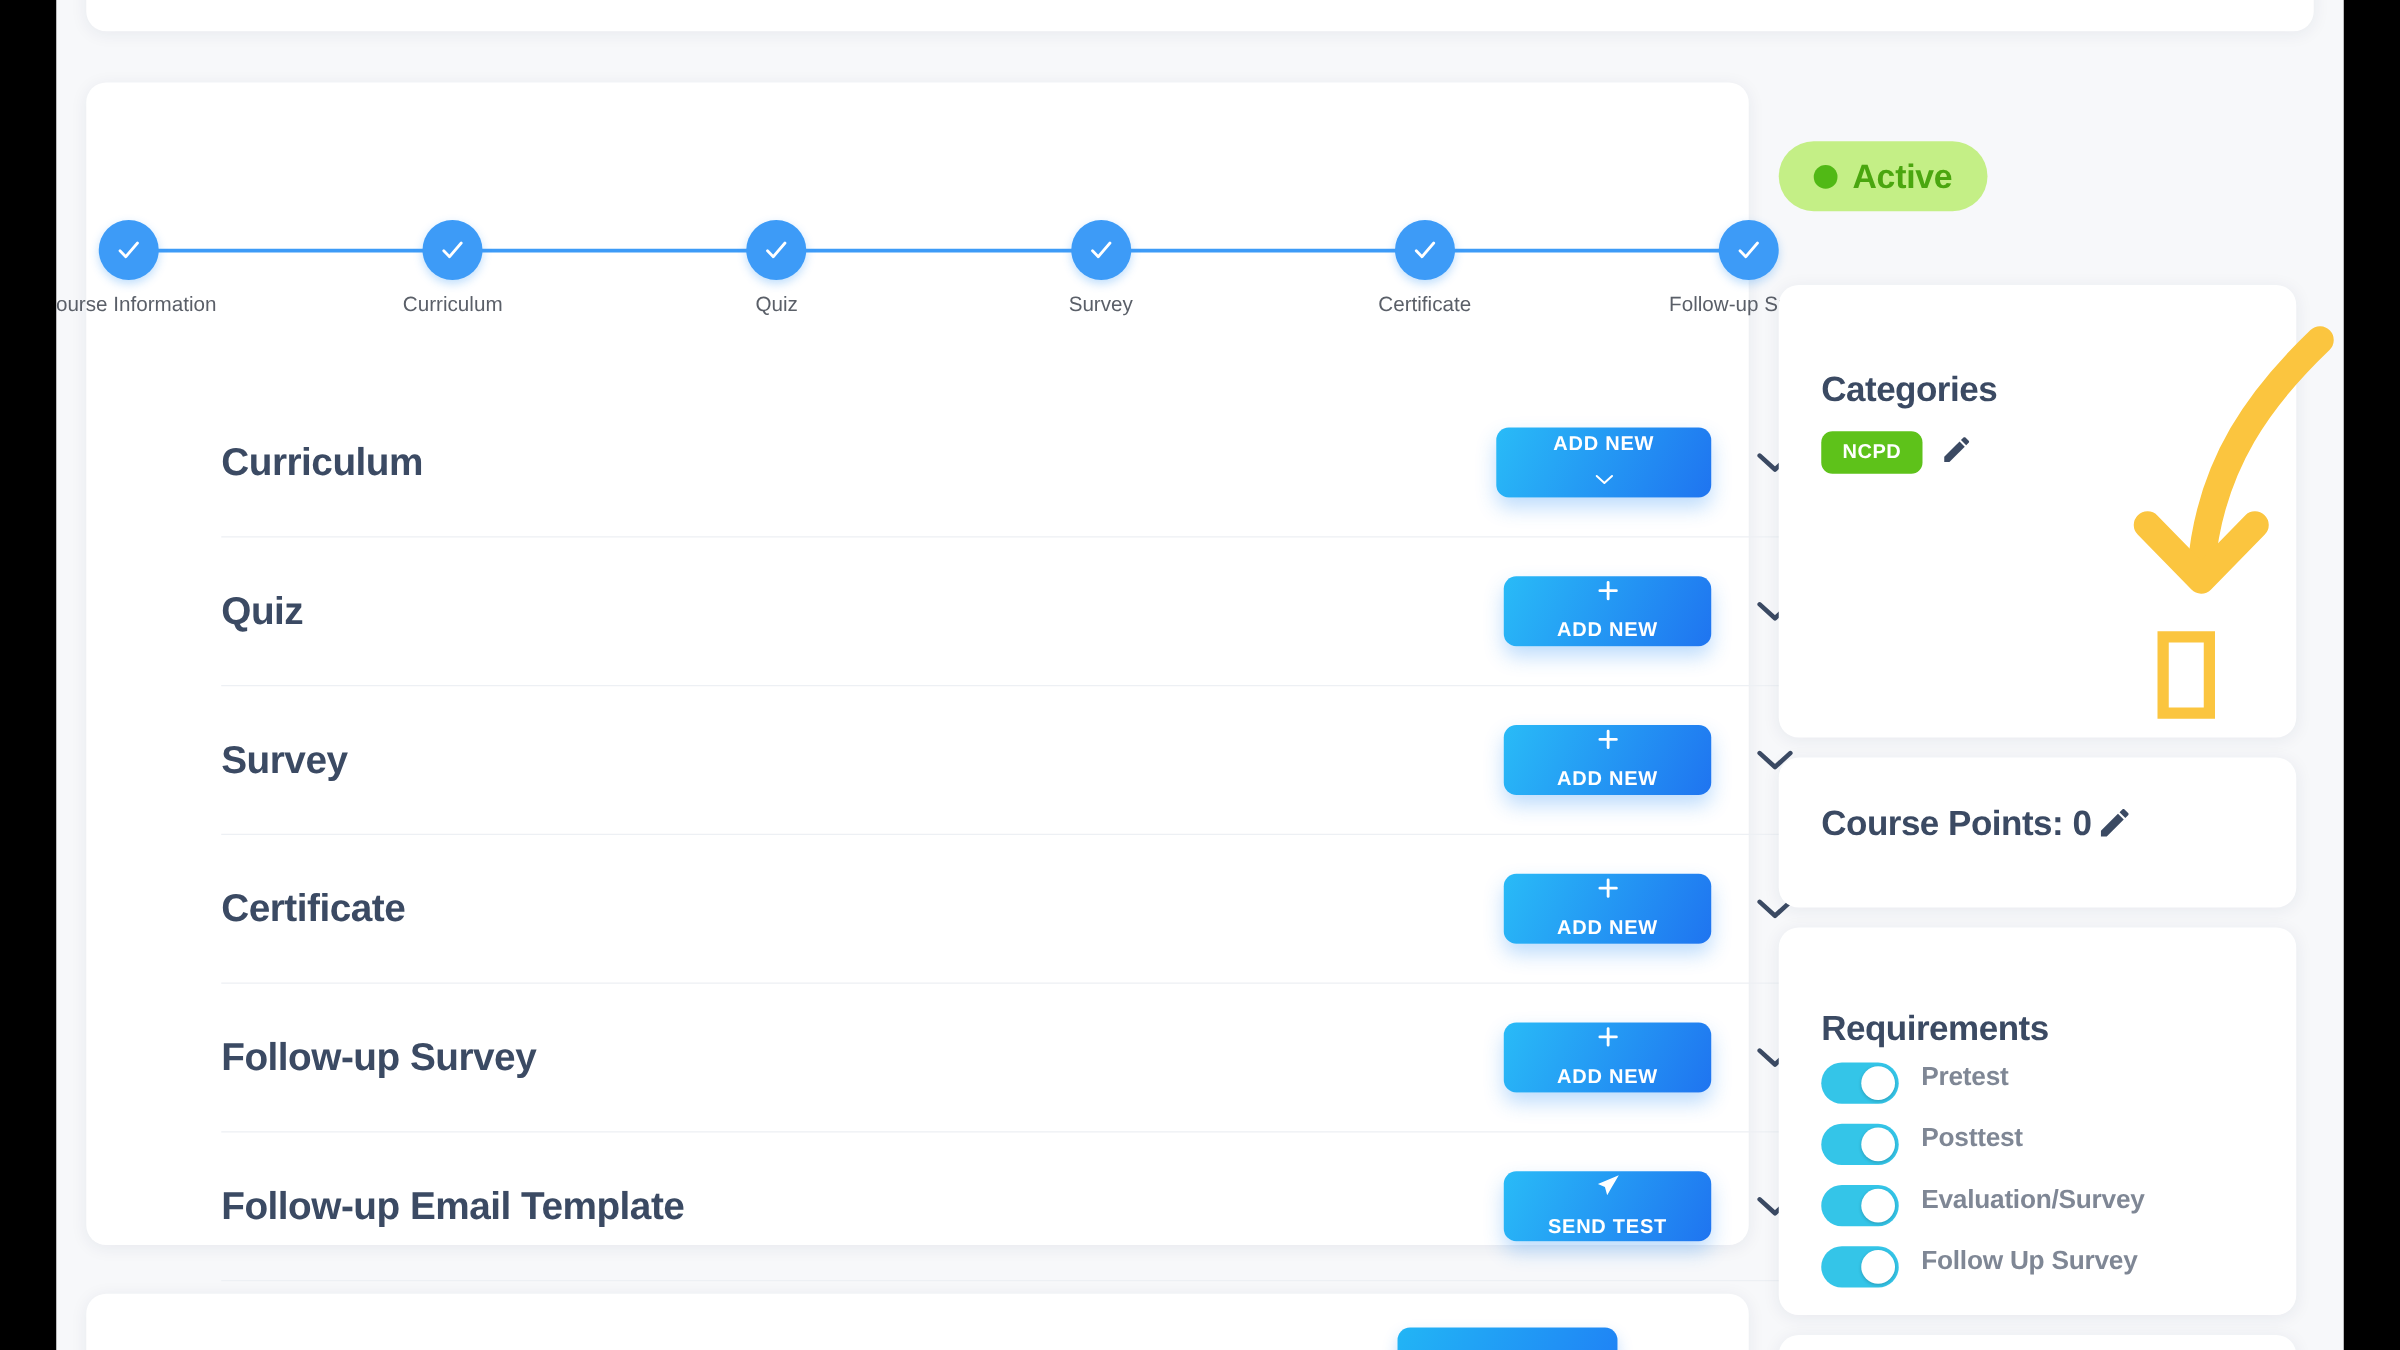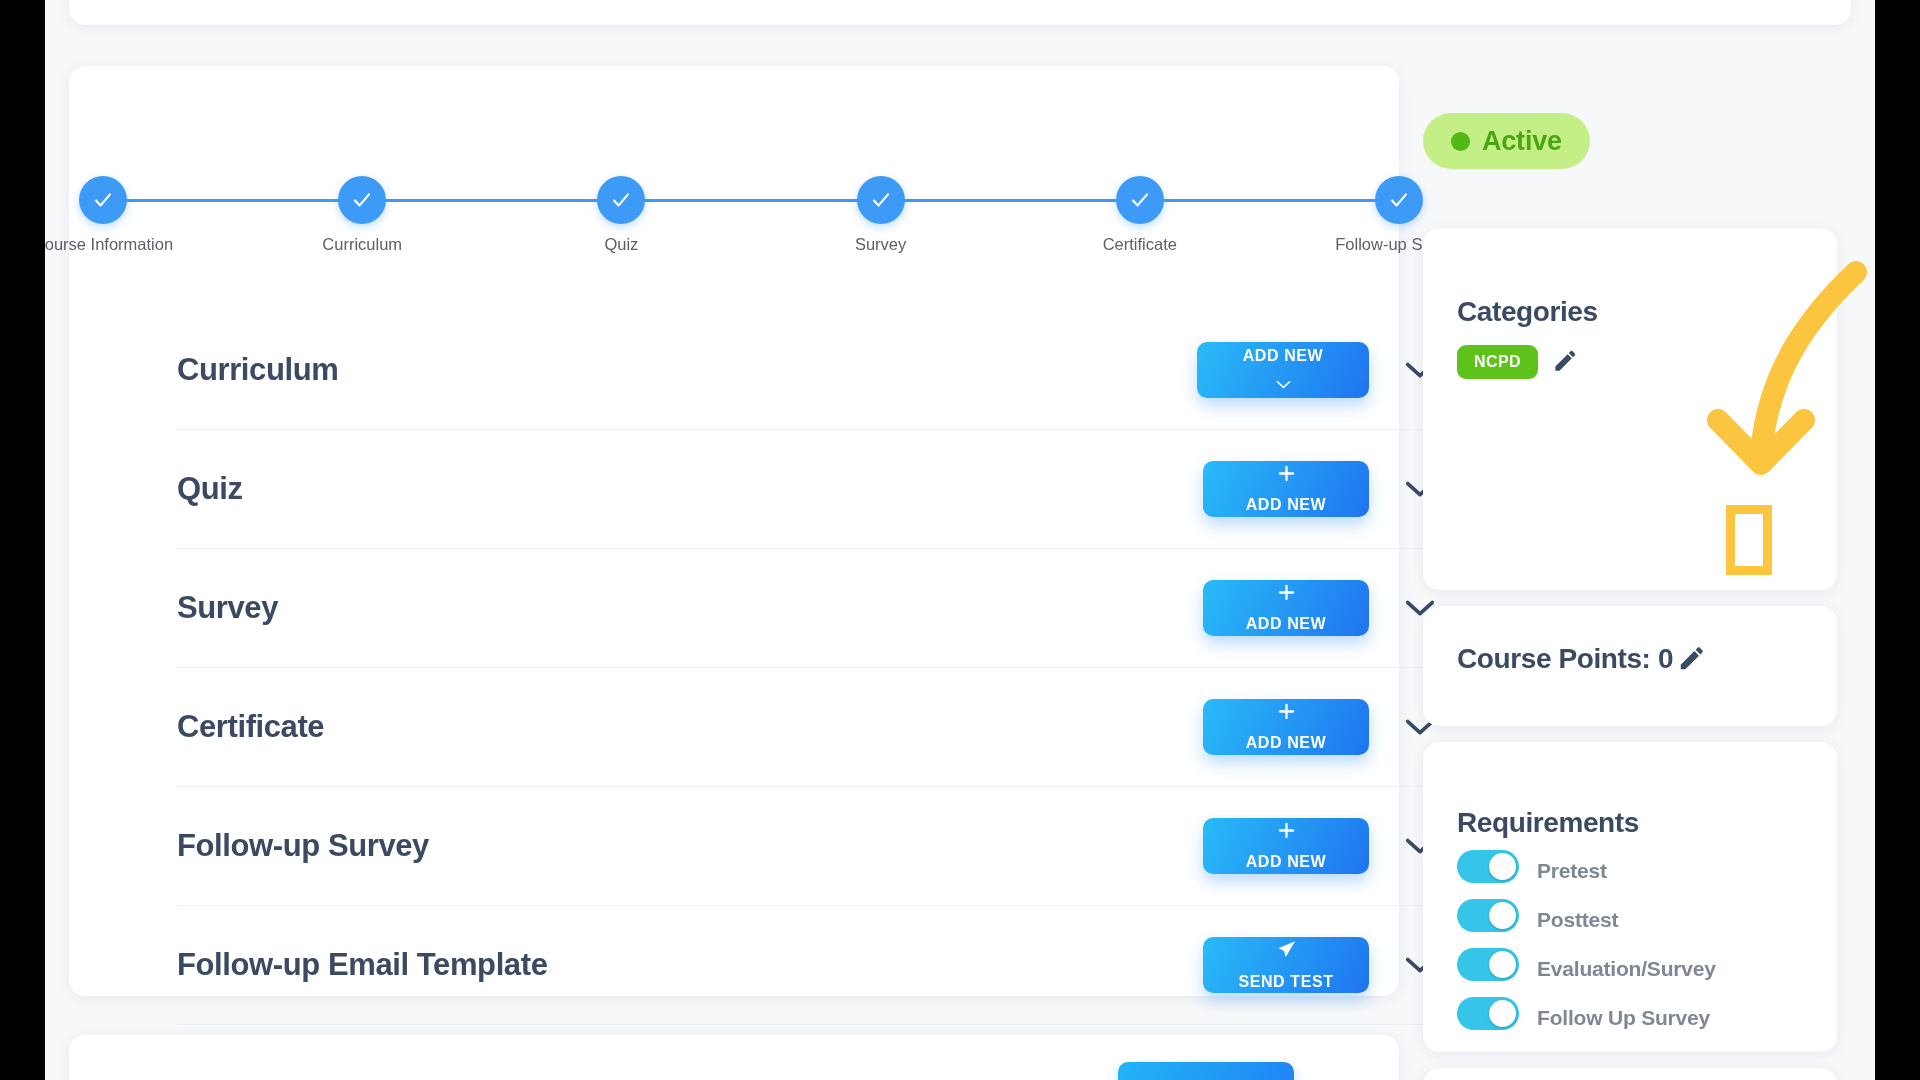--- a/index.html
+++ b/index.html
@@ -315,21 +315,21 @@
     position: absolute;
     left: 34px;
     top: 108px;
     display: flex;
     flex-direction: column;
     gap: 16px;
   }
 
   .req-item {
     display: flex;
-    align-items: flex-end;
+    align-items: flex-start;
     gap: 18px;
     height: 33px;
   }
 
   .toggle {
     width: 62px;
     height: 33px;
     border-radius: 17px;
     background: #34c5e8;
     position: relative;

